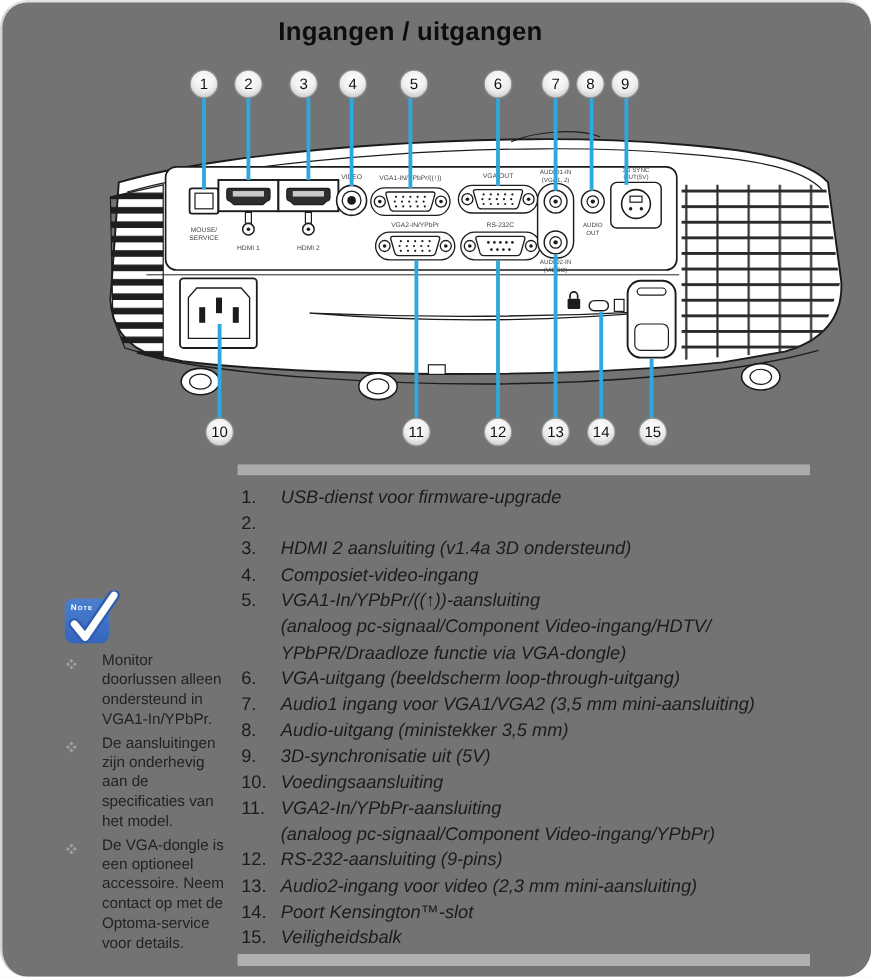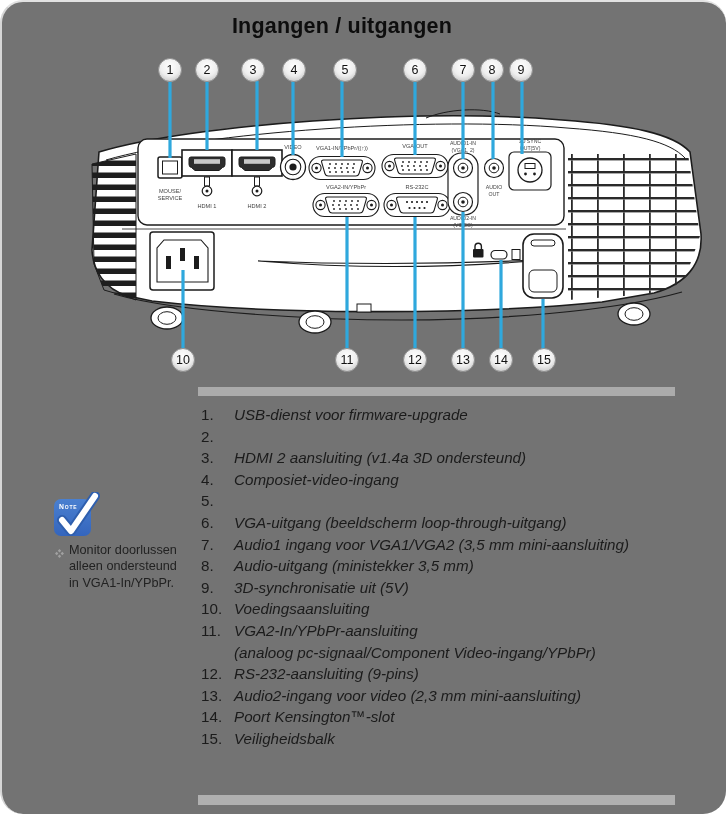--- a/index.html
+++ b/index.html
@@ -30,21 +30,21 @@
   }
   .note-icon .lbl{
     position:absolute;left:7px;top:11px;font-size:6.8px;font-weight:bold;color:#fff;
     letter-spacing:.8px;font-variant:small-caps;
   }
   .note-icon svg{position:absolute;left:0;top:0;}
   .note-list{
     position:absolute;left:53px;top:540px;width:132px;margin:0;padding:0;list-style:none;
     font-size:12.7px;line-height:16.4px;color:#222;
   }
-  .note-list li{display:flex;margin-bottom:3px;}
+  .note-list li{display:flex;margin-bottom:3px;gap:16px;}
   .note-list .bullet{flex:0 0 14px;padding-top:4px;}
 </style>
 </head>
 <body>
 
 <div class="page">
 
   <div class="title">Ingangen / uitgangen</div>
 
   <svg class="diagram" width="726" height="380" viewBox="0 0 726 380">
@@ -322,40 +322,59 @@
 
   <ul class="note-list">
     <li>
       <span class="bullet">
         <svg width="9" height="9">
             <path d="M4.5,0 L6.2,1.7 L4.5,3.4 L2.8,1.7 Z M1.7,2.8 L3.4,4.5 L1.7,6.2 L0,4.5 Z M7.3,2.8 L9,4.5 L7.3,6.2 L5.6,4.5 Z M4.5,5.6 L6.2,7.3 L4.5,9 L2.8,7.3 Z" fill="#a0a0a0"></path>
           </svg>
       </span>
       <span>Monitor doorlussen alleen ondersteund in VGA1-In/YPbPr.</span>
     </li>
+    <li>
+      <span class="bullet">
+        <svg width="9" height="9">
+            <path d="M4.5,0 L6.2,1.7 L4.5,3.4 L2.8,1.7 Z M1.7,2.8 L3.4,4.5 L1.7,6.2 L0,4.5 Z M7.3,2.8 L9,4.5 L7.3,6.2 L5.6,4.5 Z M4.5,5.6 L6.2,7.3 L4.5,9 L2.8,7.3 Z" fill="#a0a0a0"></path>
+          </svg>
+      </span>
+      <span>De aansluitingen zijn onderhevig aan de specificaties van het model.</span>
+    </li>
+    <li>
+      <span class="bullet">
+        <svg width="9" height="9">
+            <path d="M4.5,0 L6.2,1.7 L4.5,3.4 L2.8,1.7 Z M1.7,2.8 L3.4,4.5 L1.7,6.2 L0,4.5 Z M7.3,2.8 L9,4.5 L7.3,6.2 L5.6,4.5 Z M4.5,5.6 L6.2,7.3 L4.5,9 L2.8,7.3 Z" fill="#a0a0a0"></path>
+          </svg>
+      </span>
+      <span>De VGA-dongle is een optioneel accessoire. Neem contact op met de Optoma-service voor details.</span>
+    </li>
   </ul>
 
   <ol class="legend">
     <li>
         <span class="num">1.</span>
         <span class="txt">USB-dienst voor firmware-upgrade</span>
       </li>
     <li>
         <span class="num">2.</span>
       </li>
     <li>
         <span class="num">3.</span>
         <span class="txt">HDMI 2 aansluiting (v1.4a 3D ondersteund)</span>
       </li>
     <li>
         <span class="num">4.</span>
         <span class="txt">Composiet-video-ingang</span>
       </li>
     <li>
         <span class="num">5.</span>
+        <span class="txt">VGA1-In/YPbPr/((↑))-aansluiting
+(analoog pc-signaal/Component Video-ingang/HDTV/
+YPbPR/Draadloze functie via VGA-dongle)</span>
       </li>
     <li>
         <span class="num">6.</span>
         <span class="txt">VGA-uitgang (beeldscherm loop-through-uitgang)</span>
       </li>
     <li>
         <span class="num">7.</span>
         <span class="txt">Audio1 ingang voor VGA1/VGA2 (3,5 mm mini-aansluiting)</span>
       </li>
     <li>

